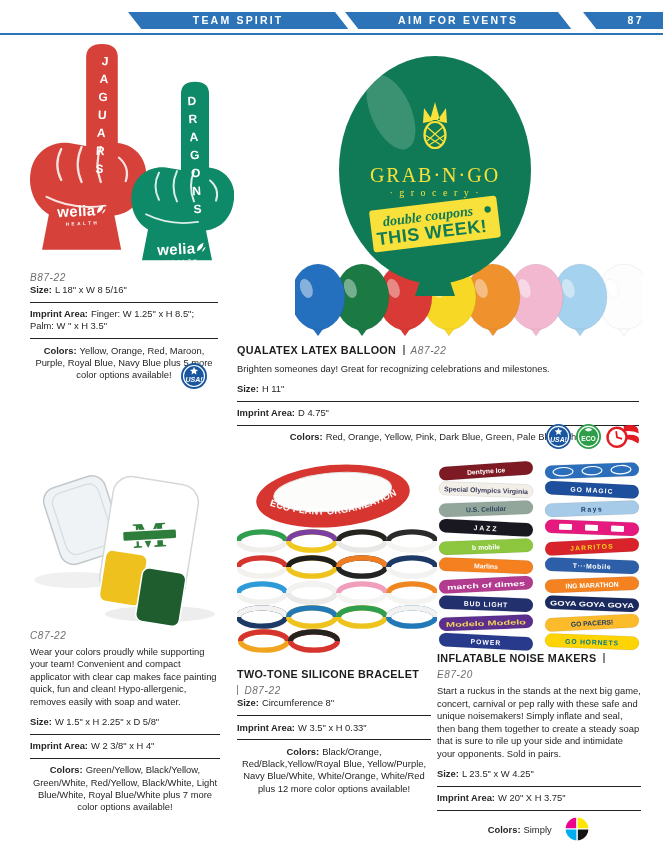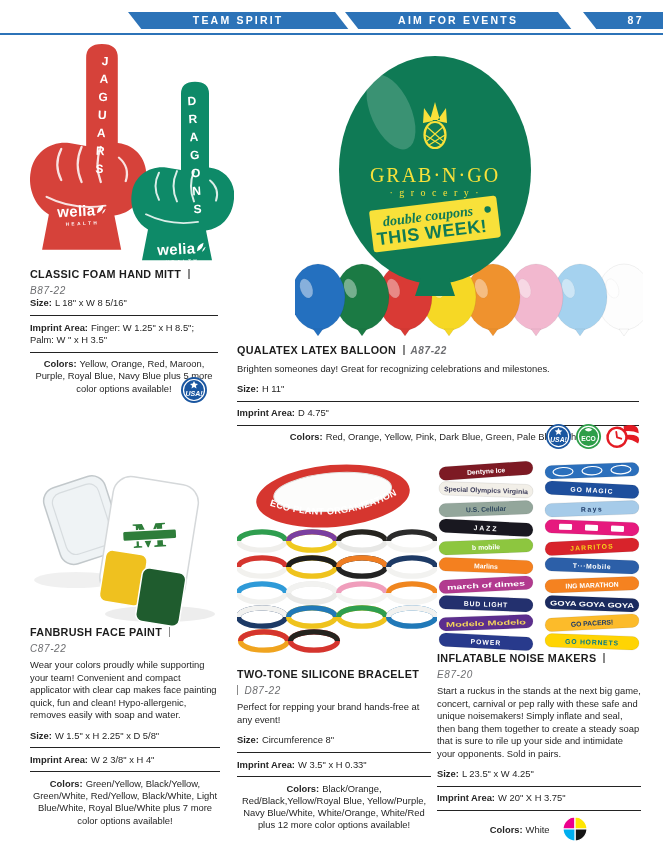--- a/index.html
+++ b/index.html
@@ -10,21 +10,21 @@
   .hbar span{display:block;transform:skewX(-38deg);text-align:center;color:#fff;font-weight:700;
              font-size:10.5px;letter-spacing:2.2px;line-height:17px;}
   #bar1{left:128px;width:207px;} #bar2{left:345px;width:213px;} #bar3{left:583px;width:92px;}
   .hline{position:absolute;top:33px;left:0;width:663px;height:2px;background:#2c73b8;}
   
   .pinfo{position:absolute;}
   .ptitle{font-weight:700;font-size:10.8px;letter-spacing:.3px;color:#1d1d1d;line-height:1.25;}
   .tdiv{display:inline-block;width:1.4px;height:10px;background:#8a8a8a;margin-left:7px;vertical-align:-1px;}
   .pcode{font-style:italic;font-size:10px;color:#6d6e71;letter-spacing:.6px;margin-top:4px;}
   .pcode .tdiv{margin-left:0;margin-right:6px;}
-  .pcode-inline{font-style:italic;font-weight:700;font-size:10px;color:#6d6e71;letter-spacing:.6px;margin-left:6px;}
+  .pcode-inline{font-style:italic;font-weight:400;font-size:10px;color:#6d6e71;letter-spacing:.6px;margin-left:6px;}
   .pdesc{font-size:9.4px;line-height:1.32;margin:5px 0 7px 0;}
   .spec{font-size:9.4px;line-height:1.3;padding:1px 0;}
   .spec .lbl{font-weight:700;margin-right:3px;}
   .rule{border-top:1.1px solid #232323;margin:4.5px 0;}
   .colors{position:relative;text-align:center;}
   .icon-row{position:absolute;right:-2px;top:-7px;display:flex;gap:3px;}
   .usa-badge{position:absolute;right:10px;bottom:-11px;}
   .cmyk-badge{display:inline-block;margin-left:10px;vertical-align:-9px;}
   
   .art{position:absolute;}
@@ -344,21 +344,20 @@
           <text class="stick-label" x="47" y="9.6" font-style="italic" fill="#1d3a66">GO PACERS!</text>
         </g>
       <g transform="translate(110,179) rotate(2 47 7)">
           <rect width="94" height="13.5" rx="6.7" stroke="rgba(0,0,0,0.15)" stroke-width="0.5" fill="#ffd403"></rect>
           <text class="stick-label" x="47" y="9.6" font-style="italic" letter-spacing="0.8" fill="#007a8a">GO HORNETS</text>
         </g>
     </g>
   </svg>
 
   <div class="pinfo" style="left:30px;top:268px;width:188px;">
-    <div class="ptitle"><span>CLASSIC FOAM HAND MITT</span><span class="tdiv"></span></div>
     <div class="pcode">B87-22</div>
     <div class="spec"><span class="lbl">Size:</span><span>L 18" x W 8 5/16"</span></div>
     <div class="rule"></div>
     <div class="spec"><span class="lbl">Imprint Area:</span><span>Finger: W 1.25" x H 8.5"; Palm: W " x H 3.5"</span></div>
     <div class="rule"></div>
     <div class="spec colors">
       <span class="lbl">Colors:</span><span>Yellow, Orange, Red, Maroon, Purple, Royal Blue, Navy Blue plus 5 more color options available!</span>
       <span class="usa-badge">
         <svg width="28" height="28" viewBox="0 0 28 28">
             <circle cx="14" cy="14" r="13" fill="#1a56a0"></circle>
@@ -398,51 +397,49 @@
               <path d="M21,13 Q38,14 32,23 Q27,18 20,17 Z" fill="#e31b23"></path>
               <circle cx="12" cy="14" r="9.5" fill="#fff" stroke-width="2.4" stroke="#e31b23"></circle>
               <path d="M12,14 L12,8.5 M12,14 L16,16" fill="none" stroke-width="1.8" stroke-linecap="round" stroke="#e31b23"></path>
             </g>
           </svg>
       </span>
     </div>
   </div>
 
   <div class="pinfo" style="left:30px;top:626px;width:190px;">
-    <div class="ptitle"><span>FANBRUSH FACE PAINT</span><span class="tdiv"></span></div>
     <div class="pcode">C87-22</div>
     <p class="pdesc">Wear your colors proudly while supporting your team! Convenient and compact applicator with clear cap makes face painting quick, fun and clean! Hypo-allergenic, removes easily with soap and water.</p>
     <div class="spec"><span class="lbl">Size:</span><span>W 1.5" x H 2.25" x D 5/8"</span></div>
     <div class="rule"></div>
     <div class="spec"><span class="lbl">Imprint Area:</span><span>W 2 3/8" x H 4"</span></div>
     <div class="rule"></div>
     <div class="spec colors"><span class="lbl">Colors:</span><span>Green/Yellow, Black/Yellow, Green/White, Red/Yellow, Black/White, Light Blue/White, Royal Blue/White plus 7 more color options available!</span></div>
   </div>
 
   <div class="pinfo" style="left:237px;top:668px;width:194px;">
     <div class="ptitle">TWO-TONE SILICONE BRACELET</div>
     <div class="pcode"><span class="tdiv"></span><span>D87-22</span></div>
-    <p class="pdesc">Perfect for repping your brand hands-free at any event!</p>
     <div class="spec"><span class="lbl">Size:</span><span>Circumference 8"</span></div>
     <div class="rule"></div>
     <div class="spec"><span class="lbl">Imprint Area:</span><span>W 3.5" x H 0.33"</span></div>
     <div class="rule"></div>
     <div class="spec colors"><span class="lbl">Colors:</span><span>Black/Orange, Red/Black,Yellow/Royal Blue, Yellow/Purple, Navy Blue/White, White/Orange, White/Red plus 12 more color options available!</span></div>
   </div>
 
   <div class="pinfo" style="left:437px;top:652px;width:204px;">
     <div class="ptitle"><span>INFLATABLE NOISE MAKERS</span><span class="tdiv"></span></div>
     <div class="pcode">E87-20</div>
     <p class="pdesc">Start a ruckus in the stands at the next big game, concert, carnival or pep rally with these safe and unique noisemakers! Simply inflate and seal, then bang them together to create a steady soap that is sure to rile up your side and intimidate your opponents. Sold in pairs.</p>
     <div class="spec"><span class="lbl">Size:</span><span>L 23.5" x W 4.25"</span></div>
     <div class="rule"></div>
     <div class="spec"><span class="lbl">Imprint Area:</span><span>W 20" X H 3.75"</span></div>
     <div class="rule"></div>
     <div class="spec colors">
-      <span class="lbl">Colors:</span><span>White</span>
+      <span class="lbl">Colors:</span><span>Simply</span>
       <span class="cmyk-badge">
         <svg width="26" height="26" viewBox="0 0 26 26">
             <path d="M13,13 L13,1 A12,12 0 0 0 1,13 Z" stroke="#fff" stroke-width="1.2" fill="#ec008c"></path>
             <path d="M13,13 L25,13 A12,12 0 0 0 13,1 Z" stroke="#fff" stroke-width="1.2" fill="#ffe600"></path>
             <path d="M13,13 L13,25 A12,12 0 0 0 25,13 Z" stroke="#fff" stroke-width="1.2" fill="#141414"></path>
             <path d="M13,13 L1,13 A12,12 0 0 0 13,25 Z" stroke="#fff" stroke-width="1.2" fill="#00aeef"></path>
           </svg>
       </span>
     </div>
   </div>

